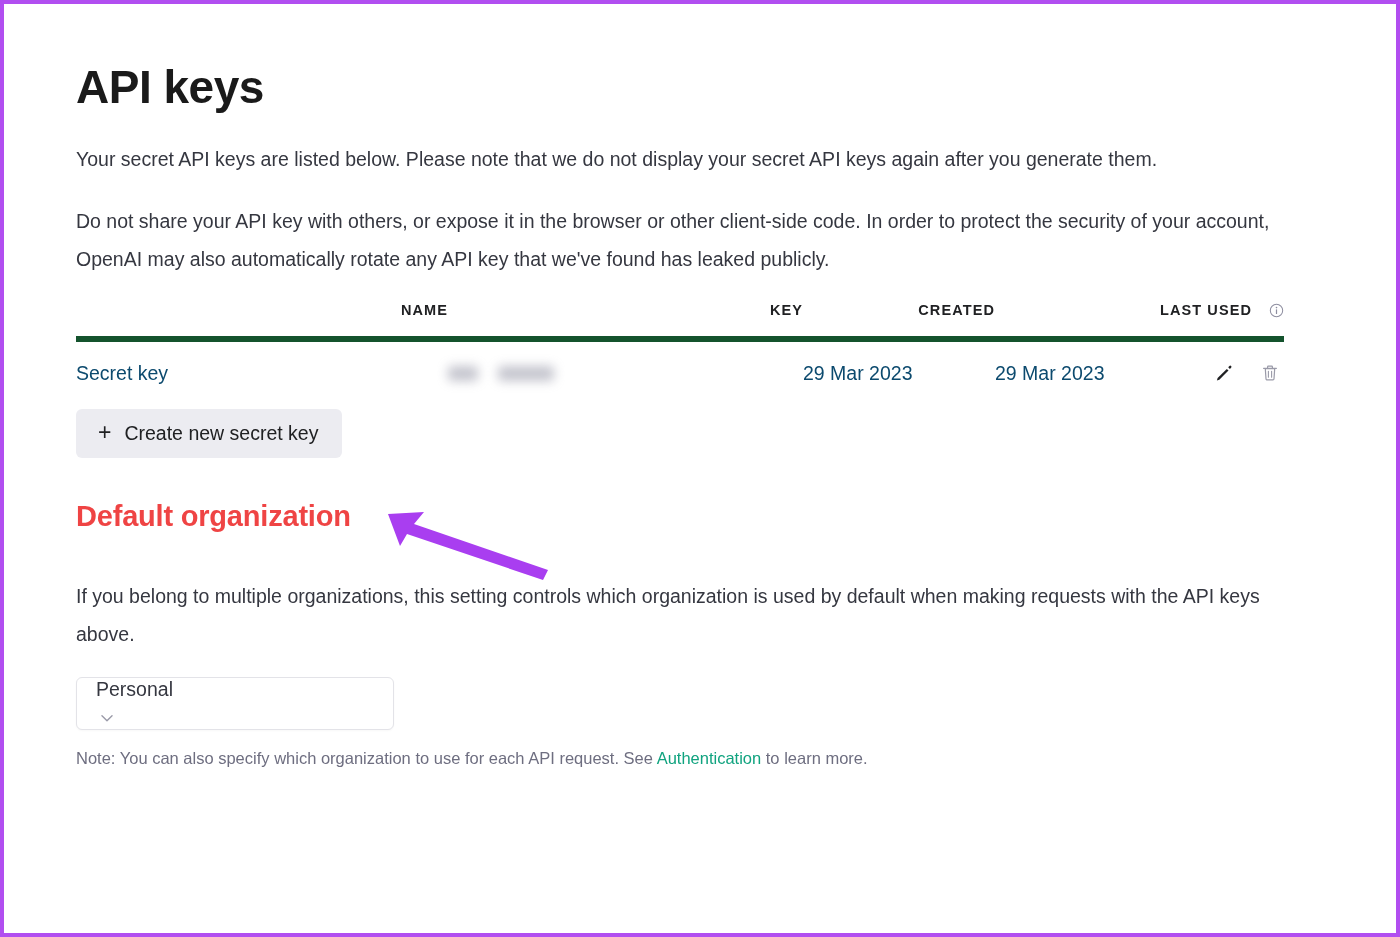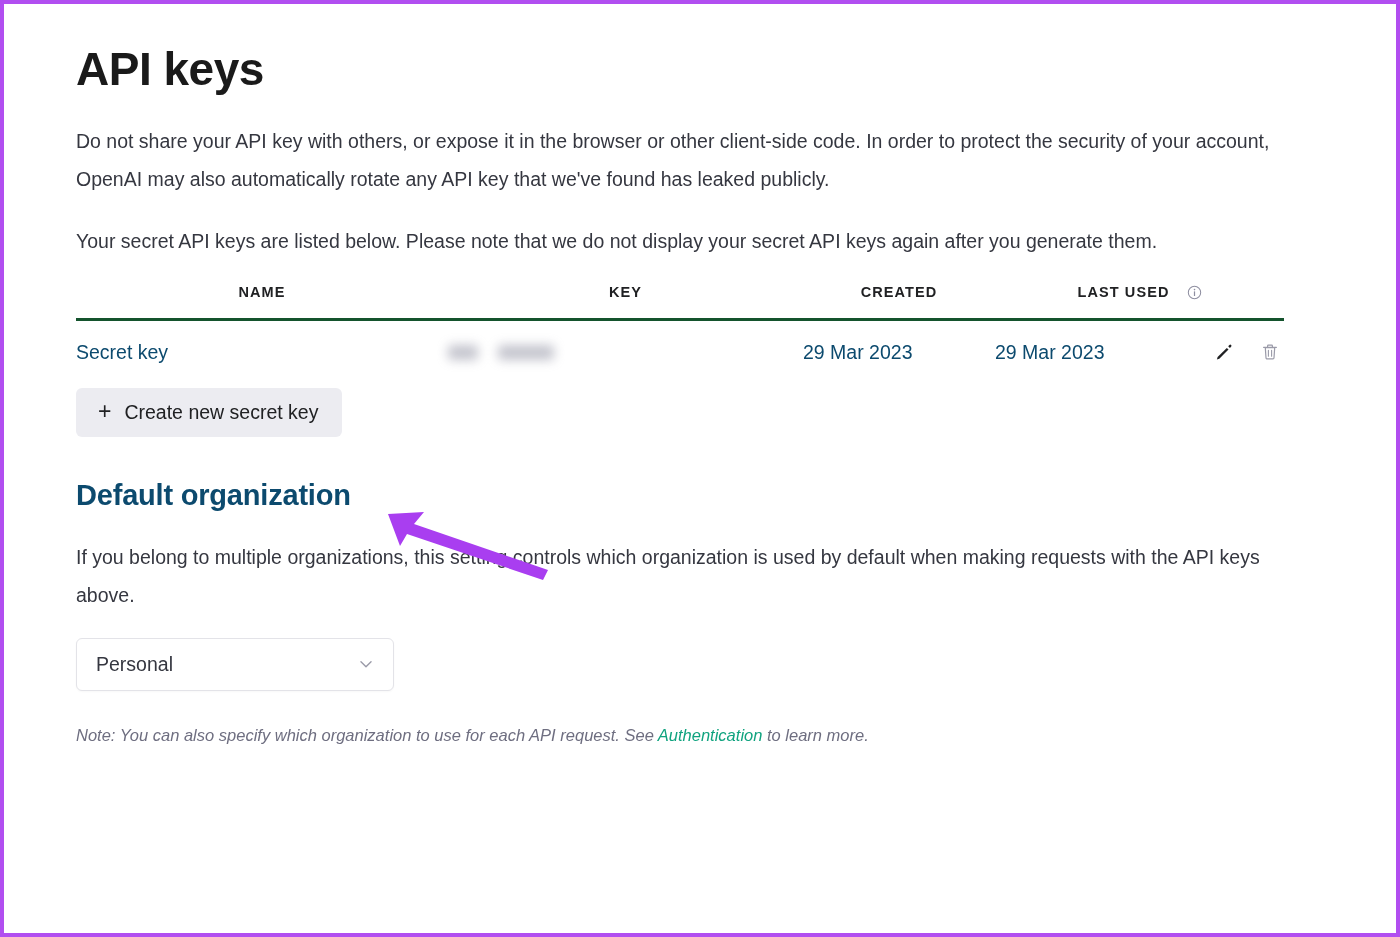--- a/index.html
+++ b/index.html
@@ -24,21 +24,21 @@
     height: 937px;
     border: 4px solid #b14ef0;
     background: #ffffff;
   }
 
   #page {
     position: absolute;
     left: 0; top: 0;
     width: 1392px;
     height: 929px;
-    padding: 26px 72px 0 72px;
+    padding: 44px 72px 0 72px;
     border-radius: 28px;
   }
 
   h1#page-title {
     font-size: 46px;
     line-height: 1.12;
     font-weight: 700;
     letter-spacing: -0.5px;
     margin: 14px 0 26px 0;
     color: #1a1a1a;
@@ -55,27 +55,27 @@
   p.body-text.wide { max-width: 1215px; }
 
   
   table.keys-table {
     width: 1208px;
     border-collapse: collapse;
     margin-top: 12px;
     table-layout: fixed;
   }
   table.keys-table th {
-    text-align: center;
+    text-align: right;
     font-size: 14.5px;
     font-weight: 700;
     letter-spacing: 1.1px;
     color: #202123;
     padding: 0 0 18px 0;
-    border-bottom: 3px solid #14532d;
+    border-bottom: 6px solid #14532d;
     vertical-align: bottom;
     white-space: nowrap;
     margin-top: 24px;
   }
   table.keys-table td {
     font-size: 19.5px;
     color: #0c4a6e;
     padding: 20px 0 14px 0;
     vertical-align: middle;
     font-weight: 400;
@@ -160,67 +160,67 @@
     width: 180px;
     height: 80px;
     pointer-events: none;
   }
 
   
   h2#org-title {
     font-size: 29px;
     font-weight: 700;
     letter-spacing: -0.2px;
-    color: #0c4a6e;
-    margin: 42px 0 26px 0;
+    color: #ef4444;
+    margin: 42px 0 44px 0;
   }
 
   .select-box {
     position: relative;
     width: 318px;
     height: 53px;
     border: 1px solid #e3e3e8;
     border-radius: 6px;
     background: #ffffff;
     display: flex;
-    align-items: center;
+    align-items: flex-start;
     padding: 0 16px 0 19px;
     margin-top: 22px;
     cursor: pointer;
     box-shadow: 0 1px 2px rgba(0,0,0,0.03);
+    flex-direction: column;
   }
   .select-box .value {
     font-size: 19.5px;
     color: #353740;
     flex: 1;
   }
   .select-box .chev { line-height: 0; color: #8e8ea0; }
 
   .note {
     font-size: 16.5px;
     color: #6e6e80;
-    margin-top: 32px;
+    margin-top: 16px;
     line-height: 1.5;
-    font-style: italic;
   }
   .note a {
     color: #10a37f;
     text-decoration: none;
   }
 </style>
 </head>
 <body>
 
 <div id="frame">
   <div id="page">
 
     <h1 id="page-title">API keys</h1>
 
+    <p class="body-text">Your secret API keys are listed below. Please note that we do not display your secret API keys again after you generate them.</p>
     <p class="body-text wide">Do not share your API key with others, or expose it in the browser or other client-side code. In order to protect the security of your account, OpenAI may also automatically rotate any API key that we've found has leaked publicly.</p>
-    <p class="body-text">Your secret API keys are listed below. Please note that we do not display your secret API keys again after you generate them.</p>
 
     <table class="keys-table">
       <colgroup>
         <col class="col-name">
           <col class="col-key">
           <col class="col-created">
           <col class="col-used">
           <col class="col-actions">
       </colgroup>
       <thead>

